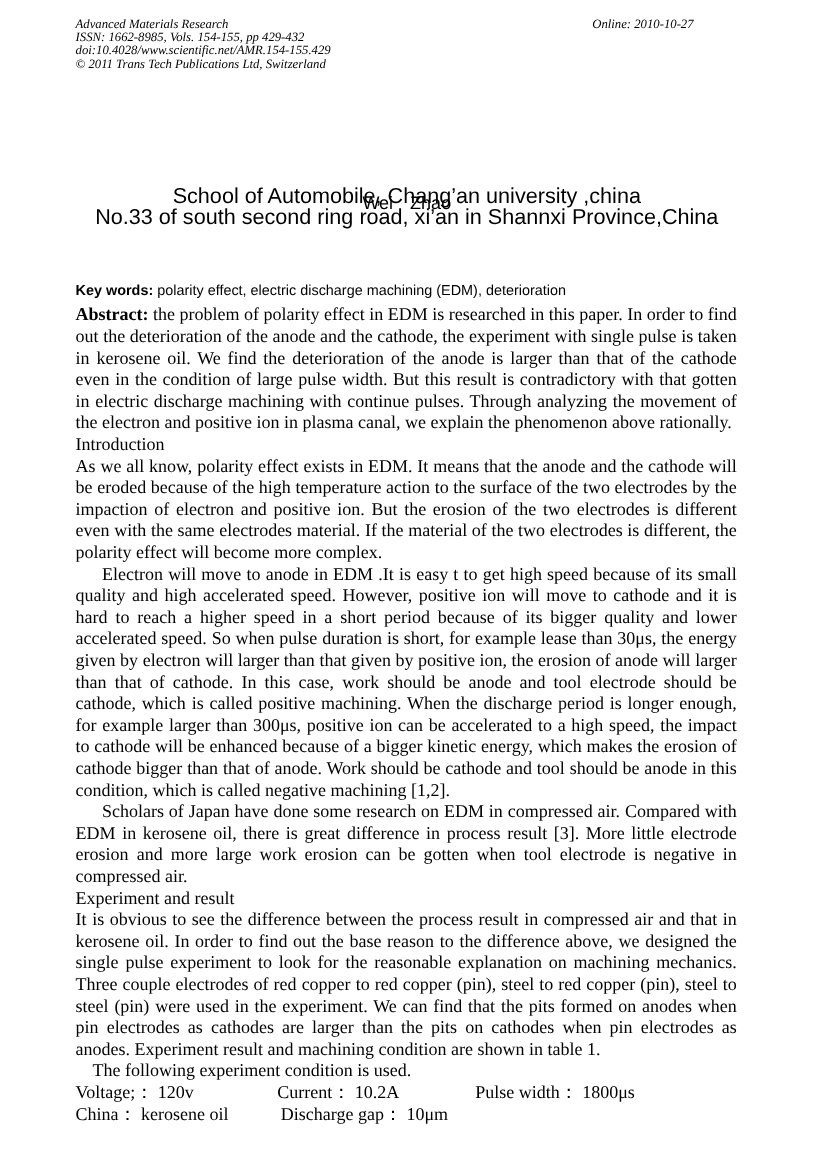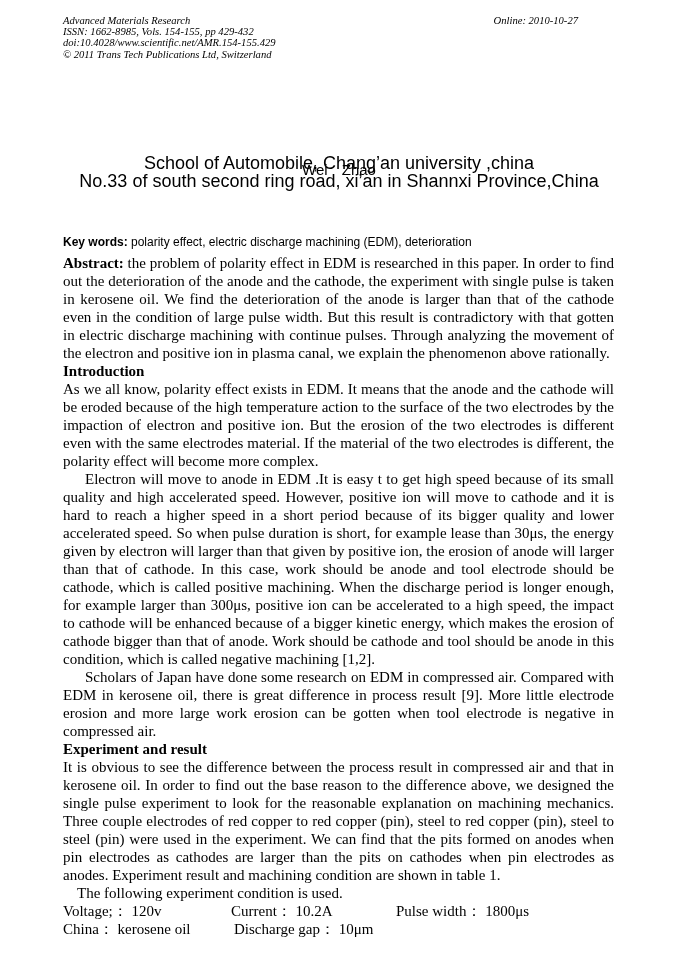--- a/index.html
+++ b/index.html
@@ -12,21 +12,21 @@
   .author { position: absolute; left: 0; width: 678px; top: 125px; text-align: center; font-family: "Liberation Sans", sans-serif; font-size: 15px; word-spacing: 10px; margin-top: 36px; }
   .aff { position: absolute; left: 0; width: 678px; text-align: center; font-family: "Liberation Sans", sans-serif; font-size: 18px; }
   .aff1 { top: 153px; }
   .aff2 { top: 171px; }
   .kw { position: absolute; left: 63px; top: 189px; font-family: "Liberation Sans", sans-serif; font-size: 12px; margin-top: 46px; }
   .kw b { font-weight: bold; }
   .body { position: absolute; left: 63px; width: 551px; top: 222px; font-family: "Liberation Serif", serif; font-size: 15px; line-height: 18px; text-align: justify; margin-top: 32px; }
   .body p { margin: 0; }
   .indent { text-indent: 22px; }
   .indent-small { text-indent: 14px; }
-  .sec { font-weight: bold; }
+  .sec { font-weight: normal; }
   .cond-row { position: relative; height: 18px; white-space: nowrap; }
   .cond-row span { position: absolute; top: 0; }
 </style>
 </head>
 <body>
 
 <div class="page">
 
   <div class="hdr hdr-left">
     <div>Advanced Materials Research</div>
@@ -40,21 +40,21 @@
   <div class="aff aff1">School of Automobile, Chang’an university ,china</div>
   <div class="aff aff2">No.33 of south second ring road, xi’an in Shannxi Province,China</div>
   <div class="kw"><b>Key words:</b><span> polarity effect, electric discharge machining (EDM), deterioration</span></div>
 
   <div class="body">
     <p><b>Abstract:</b><span> the problem of polarity effect in EDM is researched in this paper. In order to find out the deterioration of the anode and the cathode, the experiment with single pulse is taken in kerosene oil. We find the deterioration of the anode is larger than that of the cathode even in the condition of large pulse width. But this result is contradictory with that gotten in electric discharge machining with continue pulses. Through analyzing the movement of the electron and positive ion in plasma canal, we explain the phenomenon above rationally.</span></p>
 
     <p class="sec">Introduction</p>
     <p>As we all know, polarity effect exists in EDM. It means that the anode and the cathode will be eroded because of the high temperature action to the surface of the two electrodes by the impaction of electron and positive ion. But the erosion of the two electrodes is different even with the same electrodes material. If the material of the two electrodes is different, the polarity effect will become more complex.</p>
     <p class="indent">Electron will move to anode in EDM .It is easy t to get high speed because of its small quality and high accelerated speed. However, positive ion will move to cathode and it is hard to reach a higher speed in a short period because of its bigger quality and lower accelerated speed. So when pulse duration is short, for example lease than 30μs, the energy given by electron will larger than that given by positive ion, the erosion of anode will larger than that of cathode. In this case, work should be anode and tool electrode should be cathode, which is called positive machining. When the discharge period is longer enough, for example larger than 300μs, positive ion can be accelerated to a high speed, the impact to cathode will be enhanced because of a bigger kinetic energy, which makes the erosion of cathode bigger than that of anode. Work should be cathode and tool should be anode in this condition, which is called negative machining [1,2].</p>
-    <p class="indent">Scholars of Japan have done some research on EDM in compressed air. Compared with EDM in kerosene oil, there is great difference in process result [9]. More little electrode erosion and more large work erosion can be gotten when tool electrode is negative in compressed air.</p>
+    <p class="indent">Scholars of Japan have done some research on EDM in compressed air. Compared with EDM in kerosene oil, there is great difference in process result [3]. More little electrode erosion and more large work erosion can be gotten when tool electrode is negative in compressed air.</p>
 
     <p class="sec">Experiment and result</p>
     <p>It is obvious to see the difference between the process result in compressed air and that in kerosene oil. In order to find out the base reason to the difference above, we designed the single pulse experiment to look for the reasonable explanation on machining mechanics. Three couple electrodes of red copper to red copper (pin), steel to red copper (pin), steel to steel (pin) were used in the experiment. We can find that the pits formed on anodes when pin electrodes as cathodes are larger than the pits on cathodes when pin electrodes as anodes. Experiment result and machining condition are shown in table 1.</p>
     <p class="indent-small">The following experiment condition is used.</p>
 
     <div class="cond-row">
       <span style="left:0">Voltage;： 120v</span>
       <span style="left:168px">Current： 10.2A</span>
       <span style="left:333px">Pulse width： 1800μs</span>
     </div>

